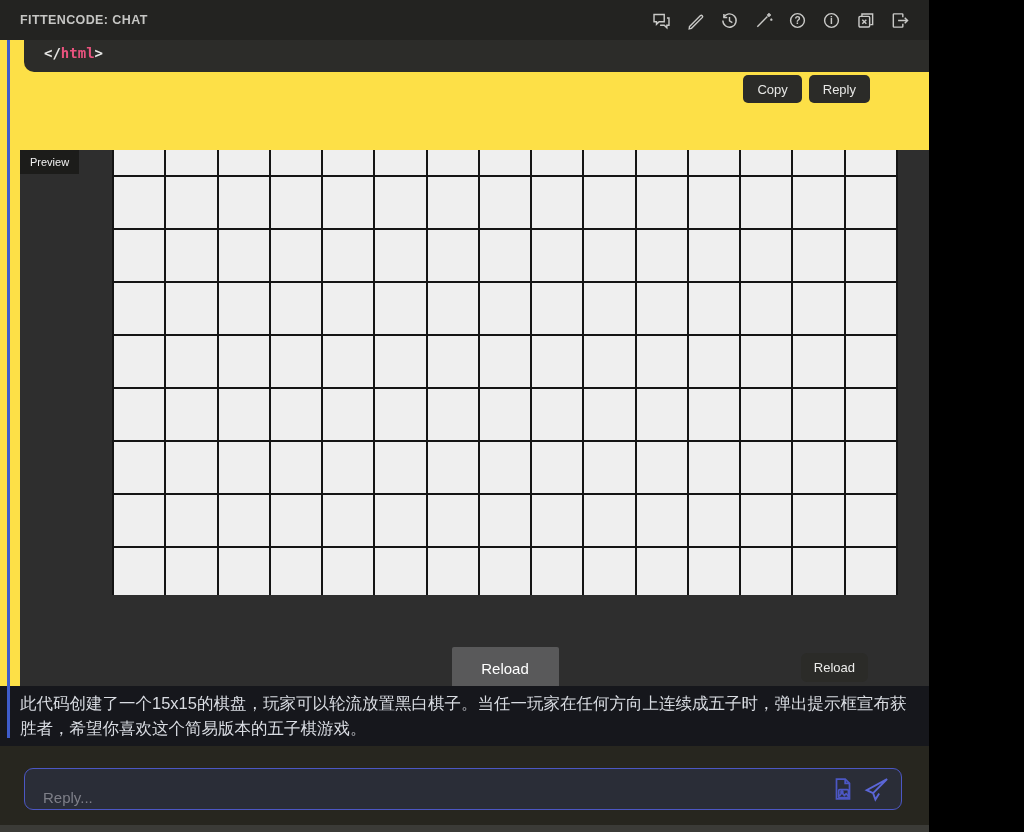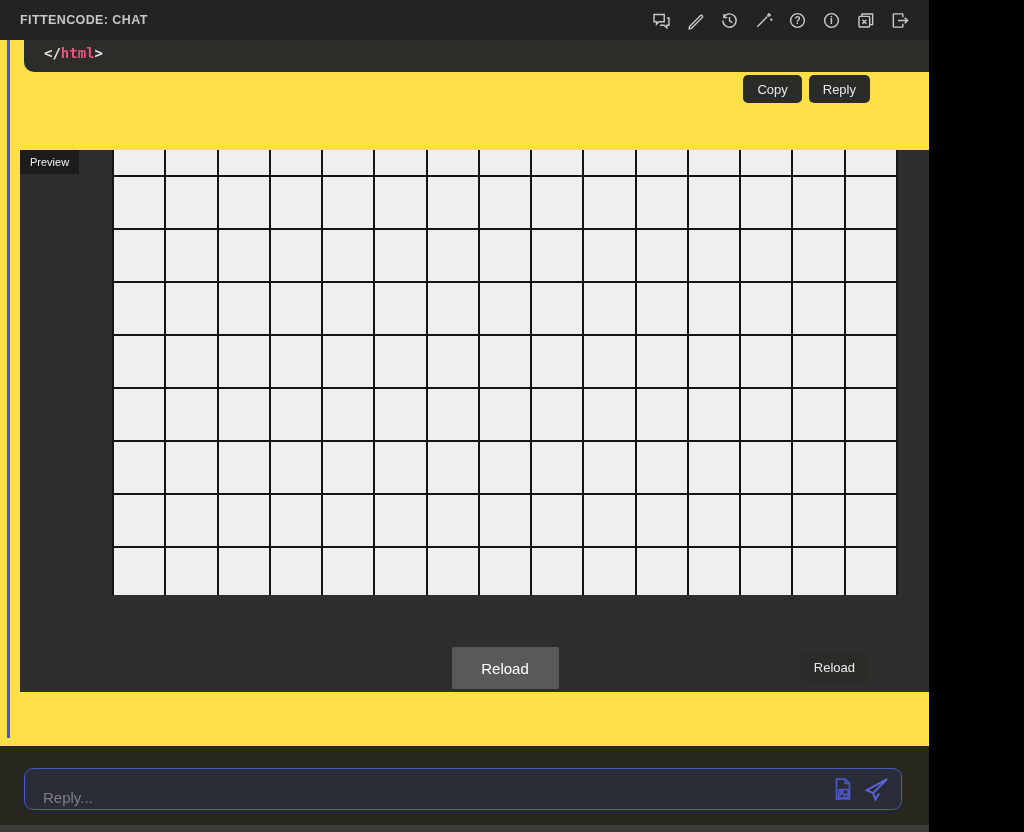--- a/index.html
+++ b/index.html
@@ -326,20 +326,21 @@
     </div>
     <div class="preview-scrollbar">
       <div class="thumb"></div>
     </div>
   </div>
 
   <div class="reload-row">
     <button>Reload</button>
   </div>
 
+  <p class="message">此代码创建了一个15x15的棋盘，玩家可以轮流放置黑白棋子。当任一玩家在任何方向上连续成五子时，弹出提示框宣布获胜者，希望你喜欢这个简易版本的五子棋游戏。</p>
 
   <div class="reply-area">
     <div class="reply-wrap">
       <input class="reply-input" type="text" placeholder="Reply..." style="">
       <span class="reply-icon attach">
         <svg viewBox="0 0 24 24">
             <path d="M6 2.8h8l4 4v14.4H6z"></path>
             <path d="M14 2.8v4h4"></path>
             <rect x="8" y="12.5" width="9" height="7.5" rx="1"></rect>
             <path d="M8.5 18.5l2.6-3 2.2 2.4 1.6-1.6 2 2.2"></path>

